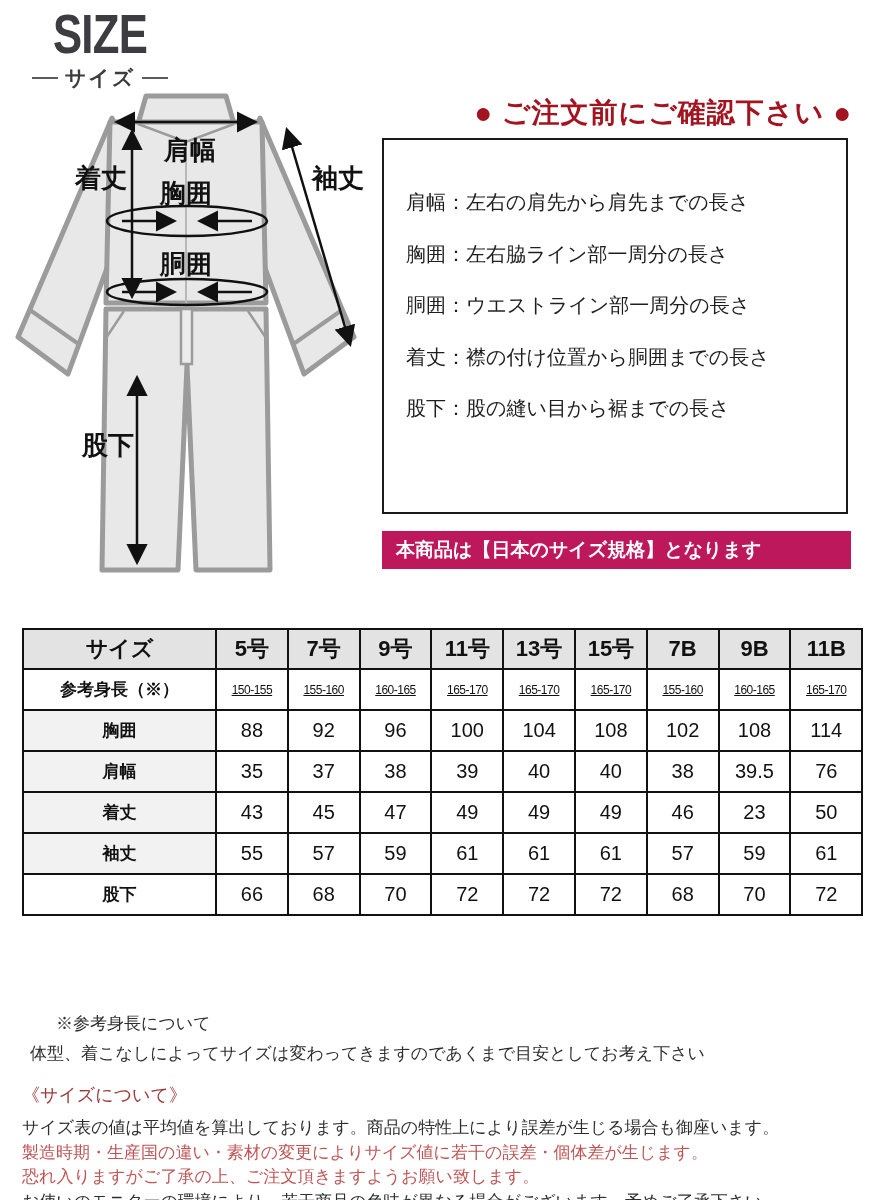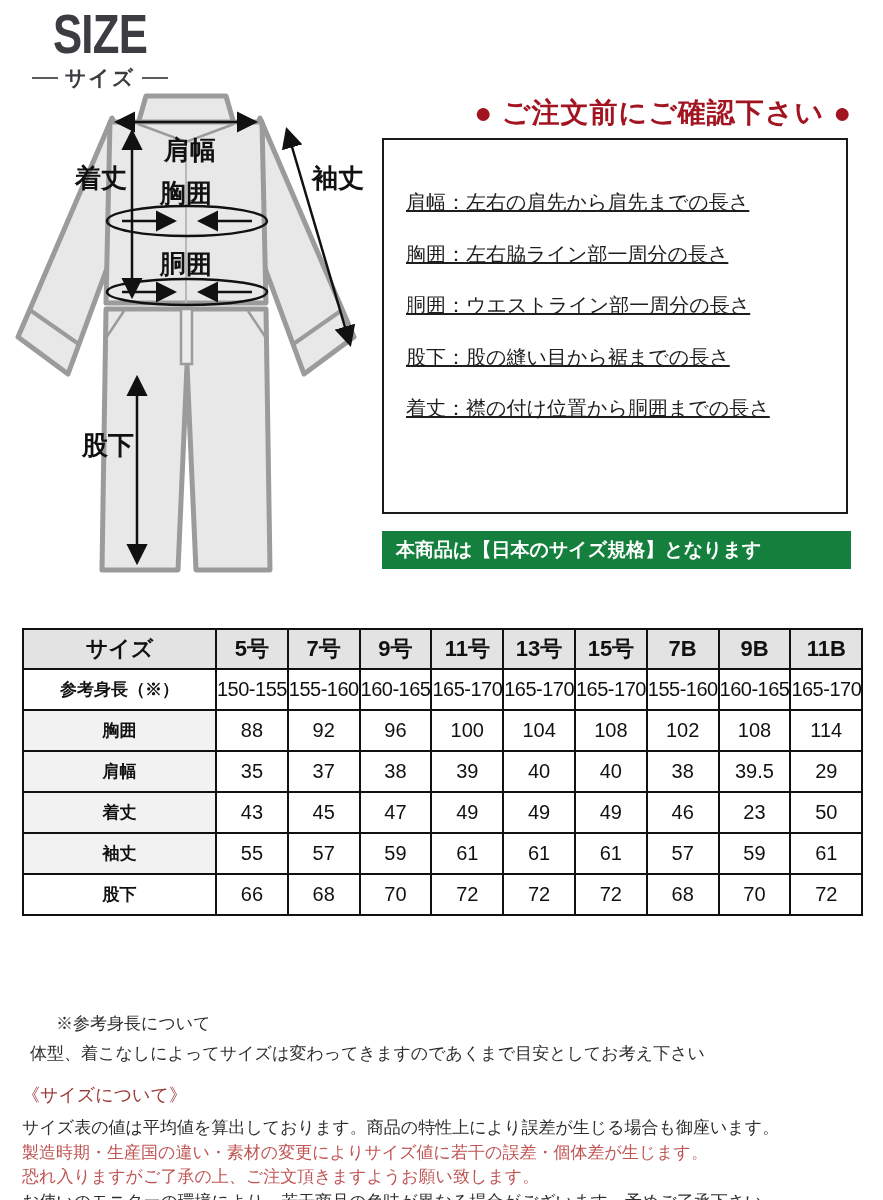--- a/index.html
+++ b/index.html
@@ -30,41 +30,41 @@
   .confirm-heading {
     position: absolute; left: 382px; top: 94px; width: 470px;
     text-align: right; font-size: 28px; font-weight: 800; color: #a11420; letter-spacing: 1px;
     white-space: nowrap;
   }
   .confirm-heading .dot { font-size: 30px; vertical-align: -1px; }
   .definition-box {
     position: absolute; left: 382px; top: 138px; width: 466px; height: 376px;
     border: 2px solid #1a1a1a; padding: 37px 10px 0 22px;
   }
-  .def-line { height: 51.5px; line-height: 51.5px; font-size: 20px; color: #1e1e1e; white-space: nowrap; text-decoration: underline; }
+  .def-line { height: 51.5px; line-height: 51.5px; font-size: 20px; color: #1e1e1e; white-space: nowrap; }
 
   .notice-bar {
     position: absolute; left: 382px; top: 531px; width: 469px; height: 38px;
-    background: #15803d; color: #ffffff; font-size: 19px; font-weight: 700;
+    background: #be185d; color: #ffffff; font-size: 19px; font-weight: 700;
     line-height: 38px; padding-left: 14px; white-space: nowrap;
   }
 
   
   .tbl-wrap { position: absolute; left: 22px; top: 628px; }
   table.tbl { border-collapse: collapse; table-layout: fixed; width: 839px; }
   .tbl th, .tbl td {
     border: 2px solid #111; text-align: center; vertical-align: middle;
     overflow: hidden; white-space: nowrap;
   }
   .tbl thead tr { height: 40px; }
   .tbl tbody tr { height: 41px; }
   .tbl th { background: #e3e3e3; font-size: 22px; font-weight: 700; color: #111; }
   .tbl td.row-label { font-size: 17px; font-weight: 700; color: #111; }
   .tbl td.val { font-size: 20px; font-weight: 400; color: #111; }
-  .tbl tbody tr:first-child td.val { font-size: 20px; letter-spacing: -0.5px; }
+  .tbl tbody tr:first-child td.val { font-size: 12px; letter-spacing: -0.5px; text-decoration: underline; }
   .tbl tbody tr:nth-child(n+2):nth-child(-n+5) td.row-label { background: #f2f2f2; }
 
   
   .footnotes { position: absolute; left: 22px; top: 1012px; width: 845px; font-size: 17px; color: #2e2e2e; }
   .fn-ref-title { margin-bottom: 7px; margin-left: 34px; }
   .fn-ref-body { margin-left: 8px; margin-bottom: 18px; }
   .fn-size-title { font-size: 18px; color: #9c3a3a; margin-bottom: 9px; }
   .fn-line { line-height: 24.5px; }
 </style>
 </head>
@@ -134,22 +134,22 @@
 <div class="confirm-heading"><span class="dot">●</span>
   <span>ご注文前にご確認下さい</span>
   <span class="dot">●</span>
 </div>
 
 <div class="definition-box">
   <div>
       <div class="def-line">肩幅：左右の肩先から肩先までの長さ</div>
       <div class="def-line">胸囲：左右脇ライン部一周分の長さ</div>
       <div class="def-line">胴囲：ウエストライン部一周分の長さ</div>
+      <div class="def-line">着丈：襟の付け位置から胴囲までの長さ</div>
       <div class="def-line">股下：股の縫い目から裾までの長さ</div>
-      <div class="def-line">着丈：襟の付け位置から胴囲までの長さ</div>
     </div>
 </div>
 
 <div class="notice-bar">本商品は【日本のサイズ規格】となります</div>
 
 <div class="tbl-wrap">
   <table class="tbl">
     <colgroup>
       <col style="width:193px">
       <col span="9" style="width:71.8px">
@@ -196,21 +196,21 @@
         <tr>
           <td class="row-label">肩幅</td>
           <td class="val">35</td>
           <td class="val">37</td>
           <td class="val">38</td>
           <td class="val">39</td>
           <td class="val">40</td>
           <td class="val">40</td>
           <td class="val">38</td>
           <td class="val">39.5</td>
-          <td class="val">29</td>
+          <td class="val">76</td>
         </tr>
         <tr>
           <td class="row-label">着丈</td>
           <td class="val">43</td>
           <td class="val">45</td>
           <td class="val">47</td>
           <td class="val">49</td>
           <td class="val">49</td>
           <td class="val">49</td>
           <td class="val">46</td>

